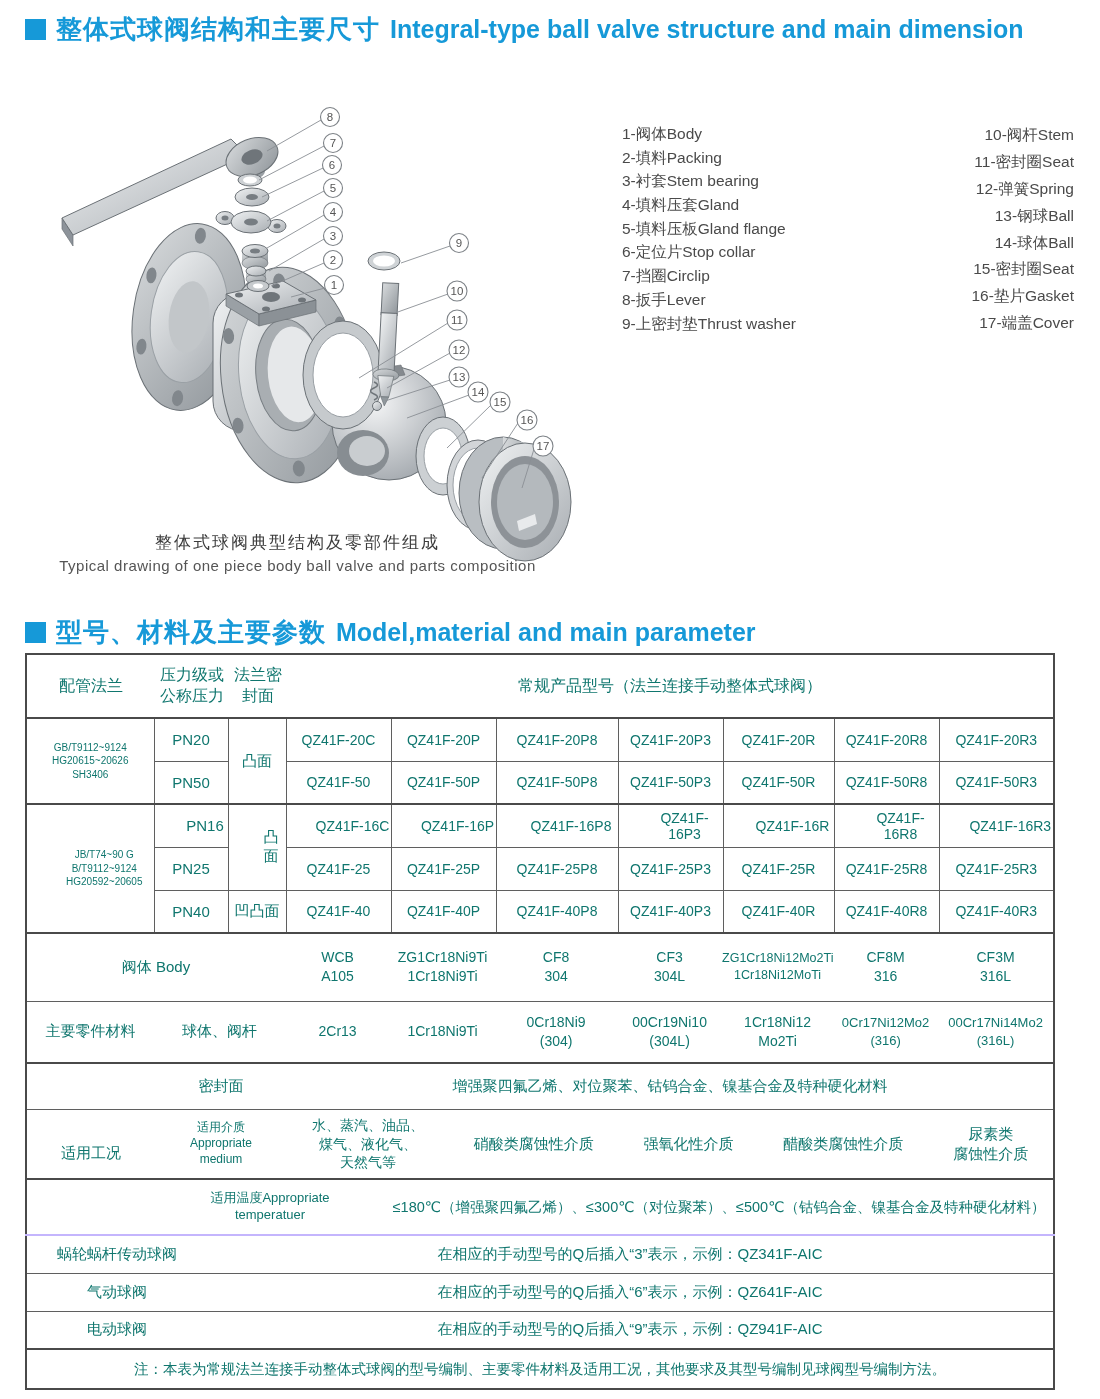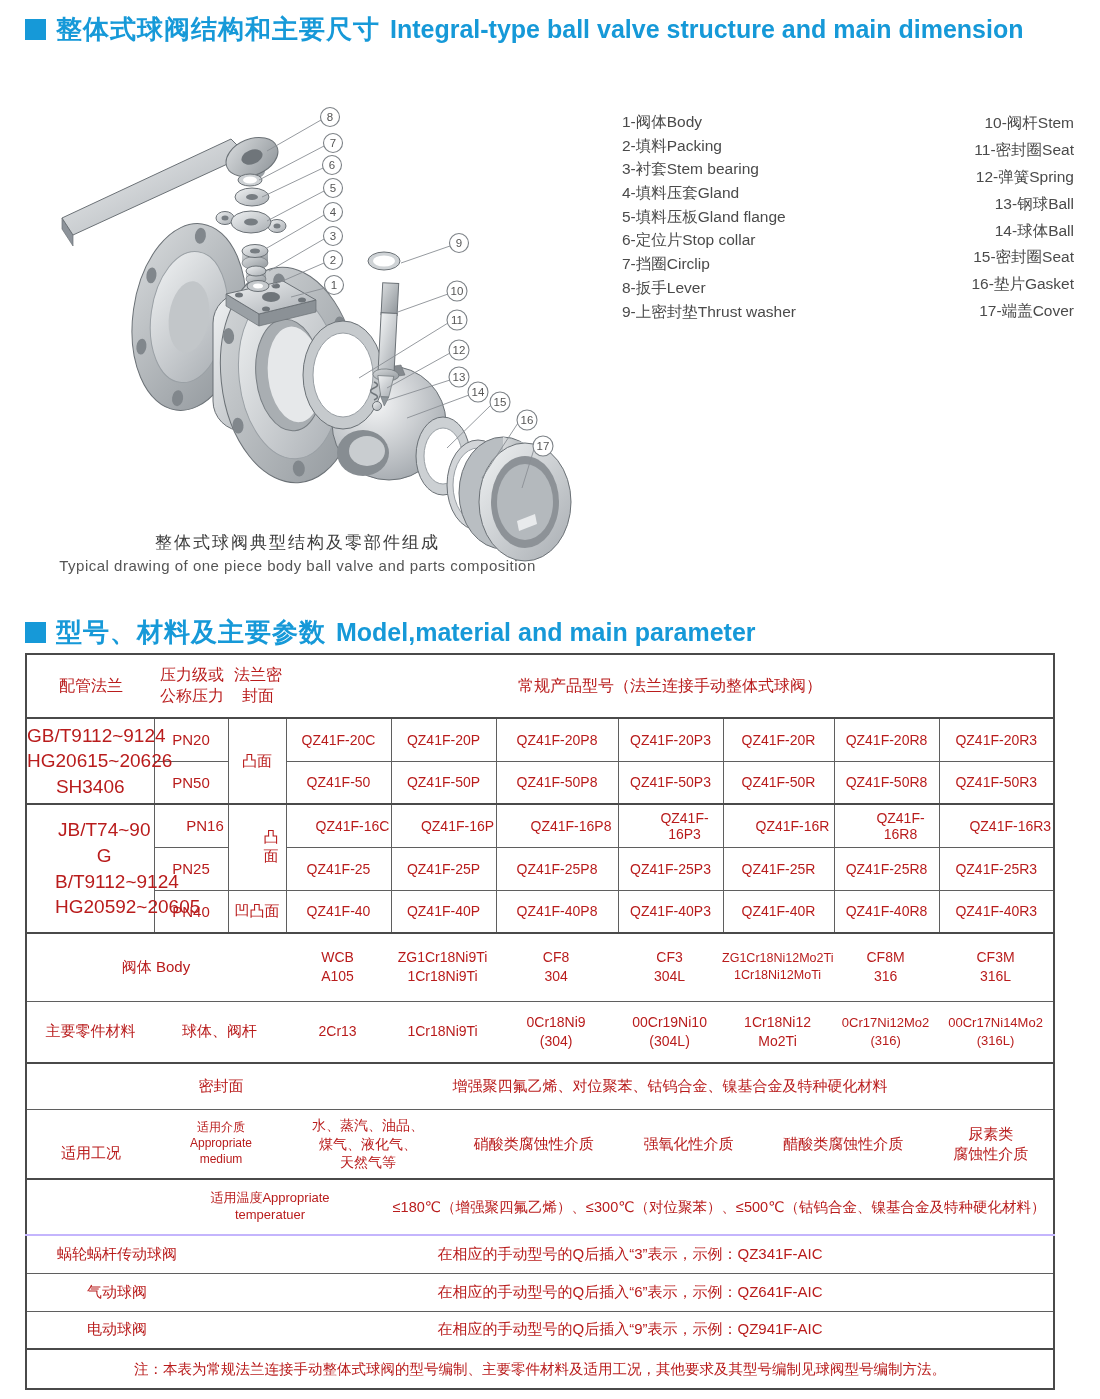--- a/index.html
+++ b/index.html
@@ -14,43 +14,43 @@
   #title2{left:25px;top:615px;}
 
   
   #diagram{position:absolute;left:25px;top:85px;width:612px;height:478px;}
   #caption{position:absolute;left:25px;top:531px;width:545px;text-align:center;}
   #caption .zh{font-size:17px;color:#3c3c3c;letter-spacing:2px;}
   #caption .en{font-size:15px;color:#555;margin-top:3px;letter-spacing:.5px;}
 
   
   #parts{position:absolute;left:622px;top:110px;width:460px;font-size:15.5px;color:#4a4a4a;}
-  #parts .col{position:absolute;top:0;}
+  #parts .col{position:absolute;top:12px;}
   #parts .c1{left:0;width:215px;}
   #parts .c2{left:222px;width:230px;text-align:right;}
   #parts .c1 div{height:23.7px;line-height:23.7px;white-space:nowrap;}
   #parts .c2 div{height:26.9px;line-height:26.9px;white-space:nowrap;}
 
   
   #specwrap{position:absolute;left:25px;top:653px;width:1028px;}
   table.spec{border-collapse:collapse;table-layout:fixed;width:1028px;
-             border:2px solid #4a4a4a;font-size:14px;color:#b91c1c;}
+             border:2px solid #4a4a4a;font-size:14px;color:#0f766e;}
   table.spec td{padding:0;vertical-align:middle;text-align:center;}
   td.b{border:1px solid #5f5f5f;}
   .pre{white-space:pre-line;line-height:1.3;}
   tr.r-hdr{height:64px;}
   tr.r-hdr td{border-bottom:2px solid #4a4a4a;}
   tr.r-model{height:43px;}
   tr.grp td{border-top:2px solid #4a4a4a;padding-left:28px;}
   .hdr-flex{display:flex;align-items:center;font-size:16px;}
   .hdr-flex .h1{width:128px;}
   .hdr-flex .h2{width:74px;}
   .hdr-flex .h3{width:58px;}
   .hdr-flex .h4{flex:1;}
-  .std{font-size:19px;line-height:1.35;margin-top:24px;}
+  .std{font-size:10px;line-height:1.35;margin-top:24px;}
   
   td.sect{text-align:left;}
   .srow{display:flex;align-items:center;width:100%;}
   .lab3{width:260px;text-align:center;}
   .sp128{width:128px;}
   .lab132{width:132px;text-align:center;}
   .vals7{flex:1;display:flex;align-items:center;}
   .vals7 .v{text-align:center;line-height:1.35;}
   .v.w1{width:105px}.v.w2{width:105px}.v.w3{width:122px}.v.w4{width:105px}
   .v.w5{width:111px}.v.w6{width:105px}.v.w7{width:115px}

